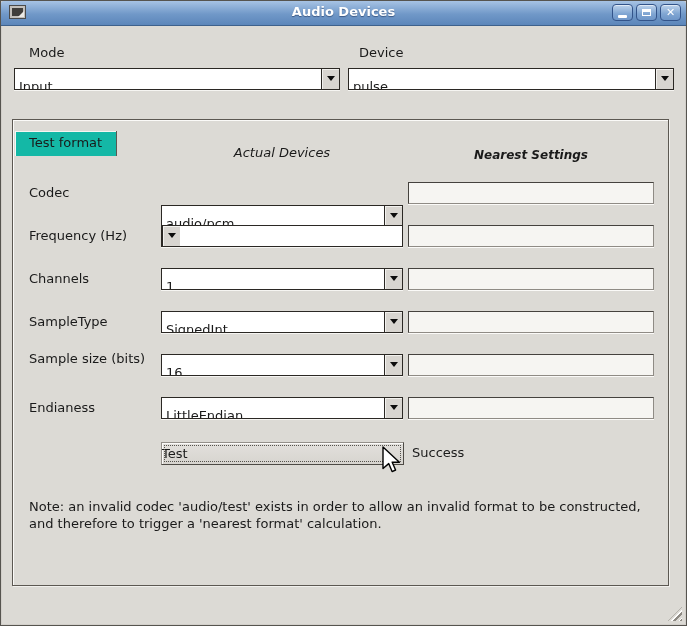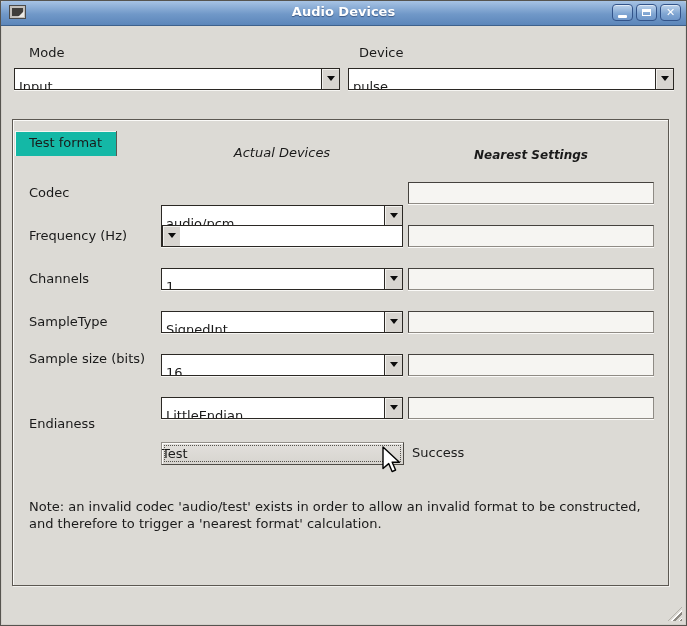--- a/index.html
+++ b/index.html
@@ -200,21 +200,21 @@
     <div>
       <span class="row-label" style="top:228px;">Sample size (bits)</span>
       <div class="combo row-combo" style="top:234px;">
         <span class="combo-value">16</span>
         <span class="combo-arrow"></span>
       </div>
       <div class="ro-field" style="top:234px;"></div>
     </div>
 
     <div>
-      <span class="row-label" style="top:277px;margin-top:16px;">Endianess</span>
+      <span class="row-label" style="top:277px;">Endianess</span>
       <div class="combo row-combo" style="top:277px;">
         <span class="combo-value">LittleEndian</span>
         <span class="combo-arrow"></span>
       </div>
       <div class="ro-field" style="top:277px;"></div>
     </div>
 
     <div class="test-button">Test</div>
     <div class="status-text">Success</div>
 

